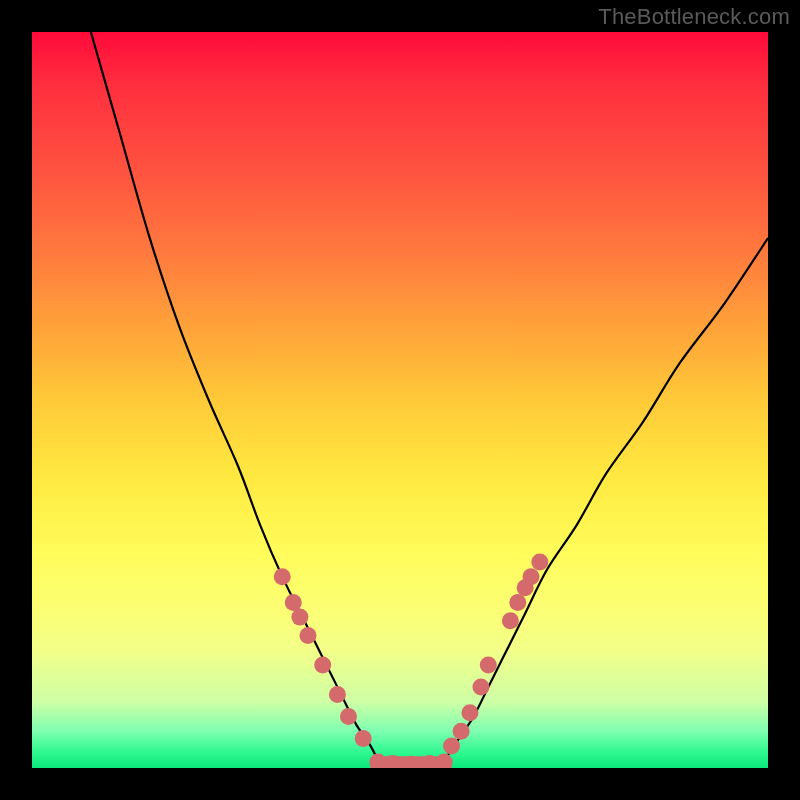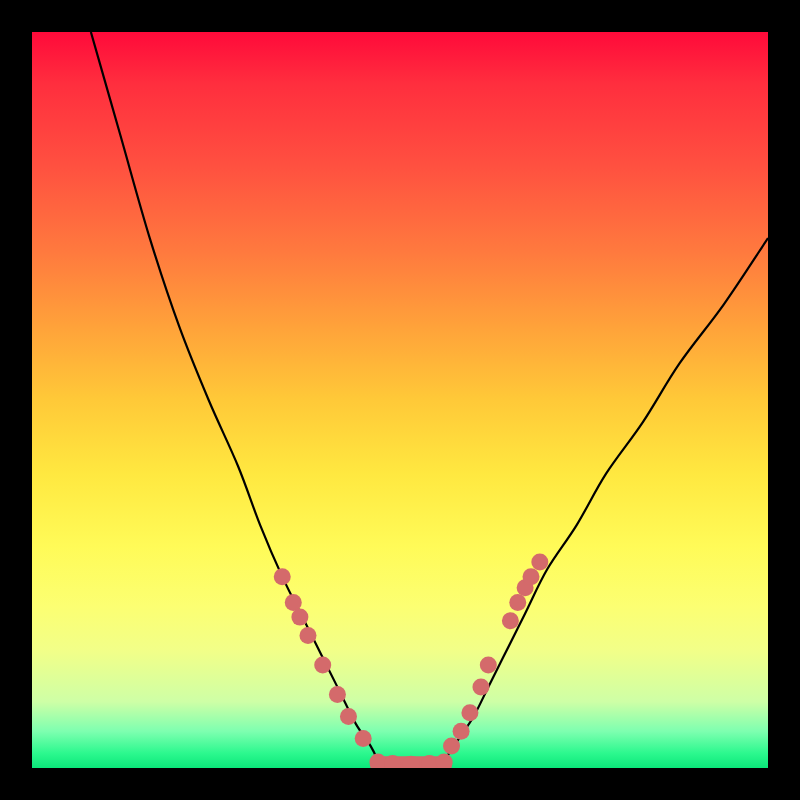--- a/index.html
+++ b/index.html
@@ -73,20 +73,21 @@
     fill: none;
     stroke: #d46a6b;
     stroke-width: 16;
     stroke-linecap: round;
   }
 </style>
 </head>
 <body>
 
 <div class="stage">
+  <div class="watermark">TheBottleneck.com</div>
 
   <div class="plot-area">
     <div class="gradient"></div>
 
     <svg class="lines" viewBox="0 0 736 736" preserveAspectRatio="none">
       <path id="left-curve" class="curve" d="M 58.88 0 C 63.78666666666667 17.17333333333333, 78.50666666666666 68.6933333333333, 88.32 103.03999999999996 C 98.13333333333333 137.38666666666663, 107.94666666666667 174.1866666666667, 117.76 206.08000000000004 C 127.57333333333334 237.9733333333334, 137.38666666666668 267.41333333333336, 147.20000000000002 294.40000000000003 C 157.01333333333335 321.3866666666667, 166.82666666666665 344.6933333333333, 176.64 368 C 186.45333333333332 391.3066666666667, 197.49333333333334 413.38666666666666, 206.08 434.24 C 214.66666666666669 455.09333333333336, 220.8 474.72, 228.16 493.12 C 235.51999999999998 511.52, 242.88 528.6933333333334, 250.24 544.64 C 257.6 560.5866666666666, 264.96 574.0799999999999, 272.32 588.8 C 279.68 603.52, 288.2666666666667 620.6933333333334, 294.40000000000003 632.96 C 300.53333333333336 645.2266666666667, 304.21333333333337 652.5866666666666, 309.12 662.4 C 314.02666666666664 672.2133333333334, 318.9333333333333 683.2533333333333, 323.84 691.84 C 328.74666666666667 700.4266666666667, 334.88 707.7866666666666, 338.56 713.92 C 342.24 720.0533333333333, 344.69333333333327 726.1866666666666, 345.91999999999996 728.64"></path>
       <path id="right-curve" class="curve" d="M 412.16 728.64 C 414.61333333333334 724.96, 421.97333333333336 713.92, 426.88 706.56 C 431.78666666666663 699.1999999999999, 436.69333333333327 693.0666666666667, 441.59999999999997 684.48 C 446.50666666666666 675.8933333333333, 451.4133333333333 664.8533333333332, 456.32 655.04 C 461.2266666666667 645.2266666666667, 464.9066666666667 637.8666666666667, 471.04 625.6 C 477.17333333333335 613.3333333333334, 485.76 596.1600000000001, 493.12 581.44 C 500.48 566.72, 506.6133333333333 552, 515.1999999999999 537.28 C 523.7866666666666 522.56, 534.8266666666666 509.06666666666666, 544.64 493.12 C 554.4533333333334 477.17333333333335, 563.0400000000001 458.7733333333333, 574.08 441.59999999999997 C 585.12 424.4266666666666, 598.6133333333333 408.48, 610.88 390.08000000000004 C 623.1466666666666 371.68000000000006, 634.1866666666666 350.82666666666665, 647.68 331.2 C 661.1733333333333 311.5733333333333, 677.1199999999999 293.1733333333333, 691.8399999999999 272.32 C 706.56 251.46666666666667, 728.64 217.12000000000003, 736 206.08000000000004"></path>
       <path id="plateau" class="plateau" d="M 345.91999999999996 732.32 L 412.16 732.32"></path>
       <g id="dots">
           <circle cx="250.24" cy="544.64" r="8.5" class="dot"></circle>

